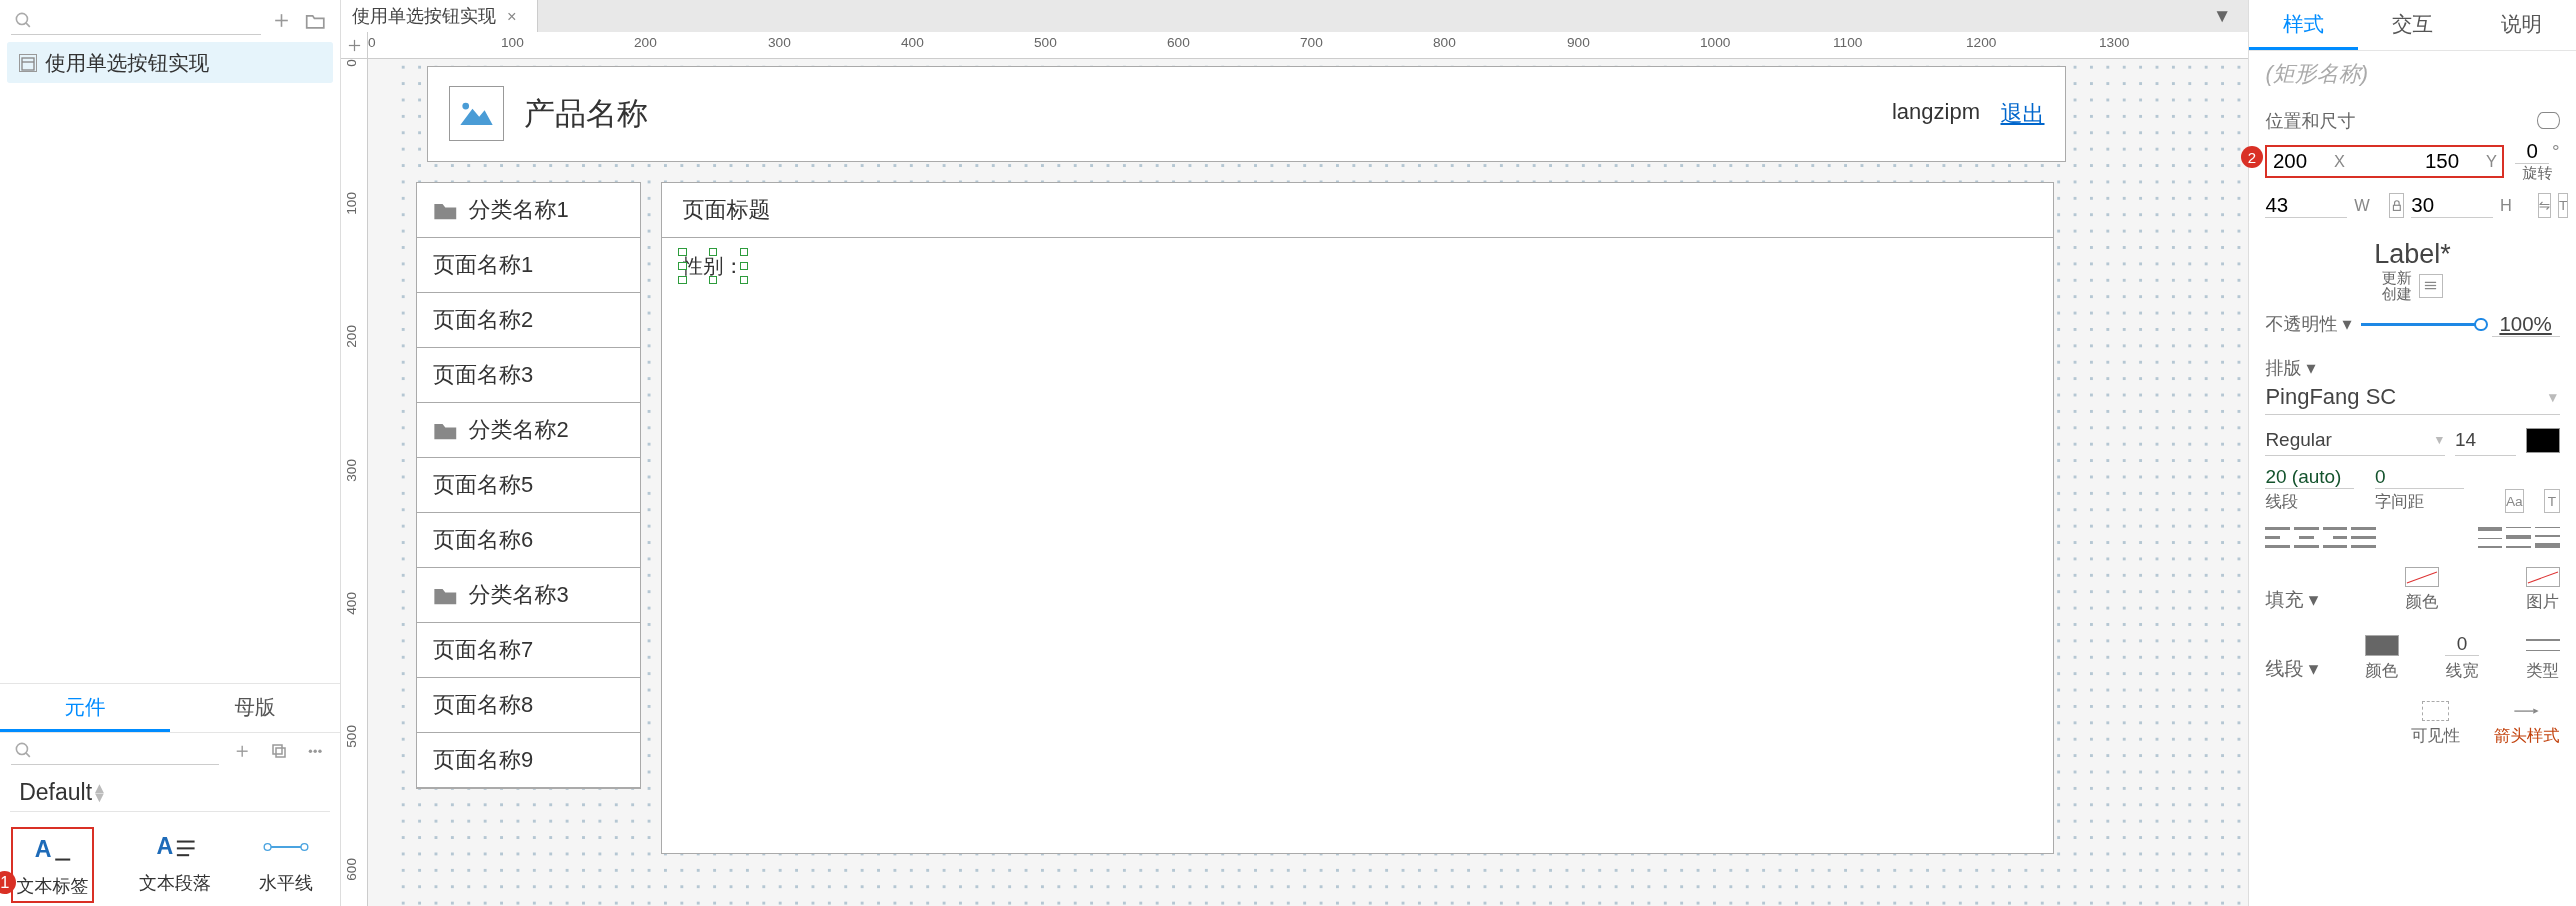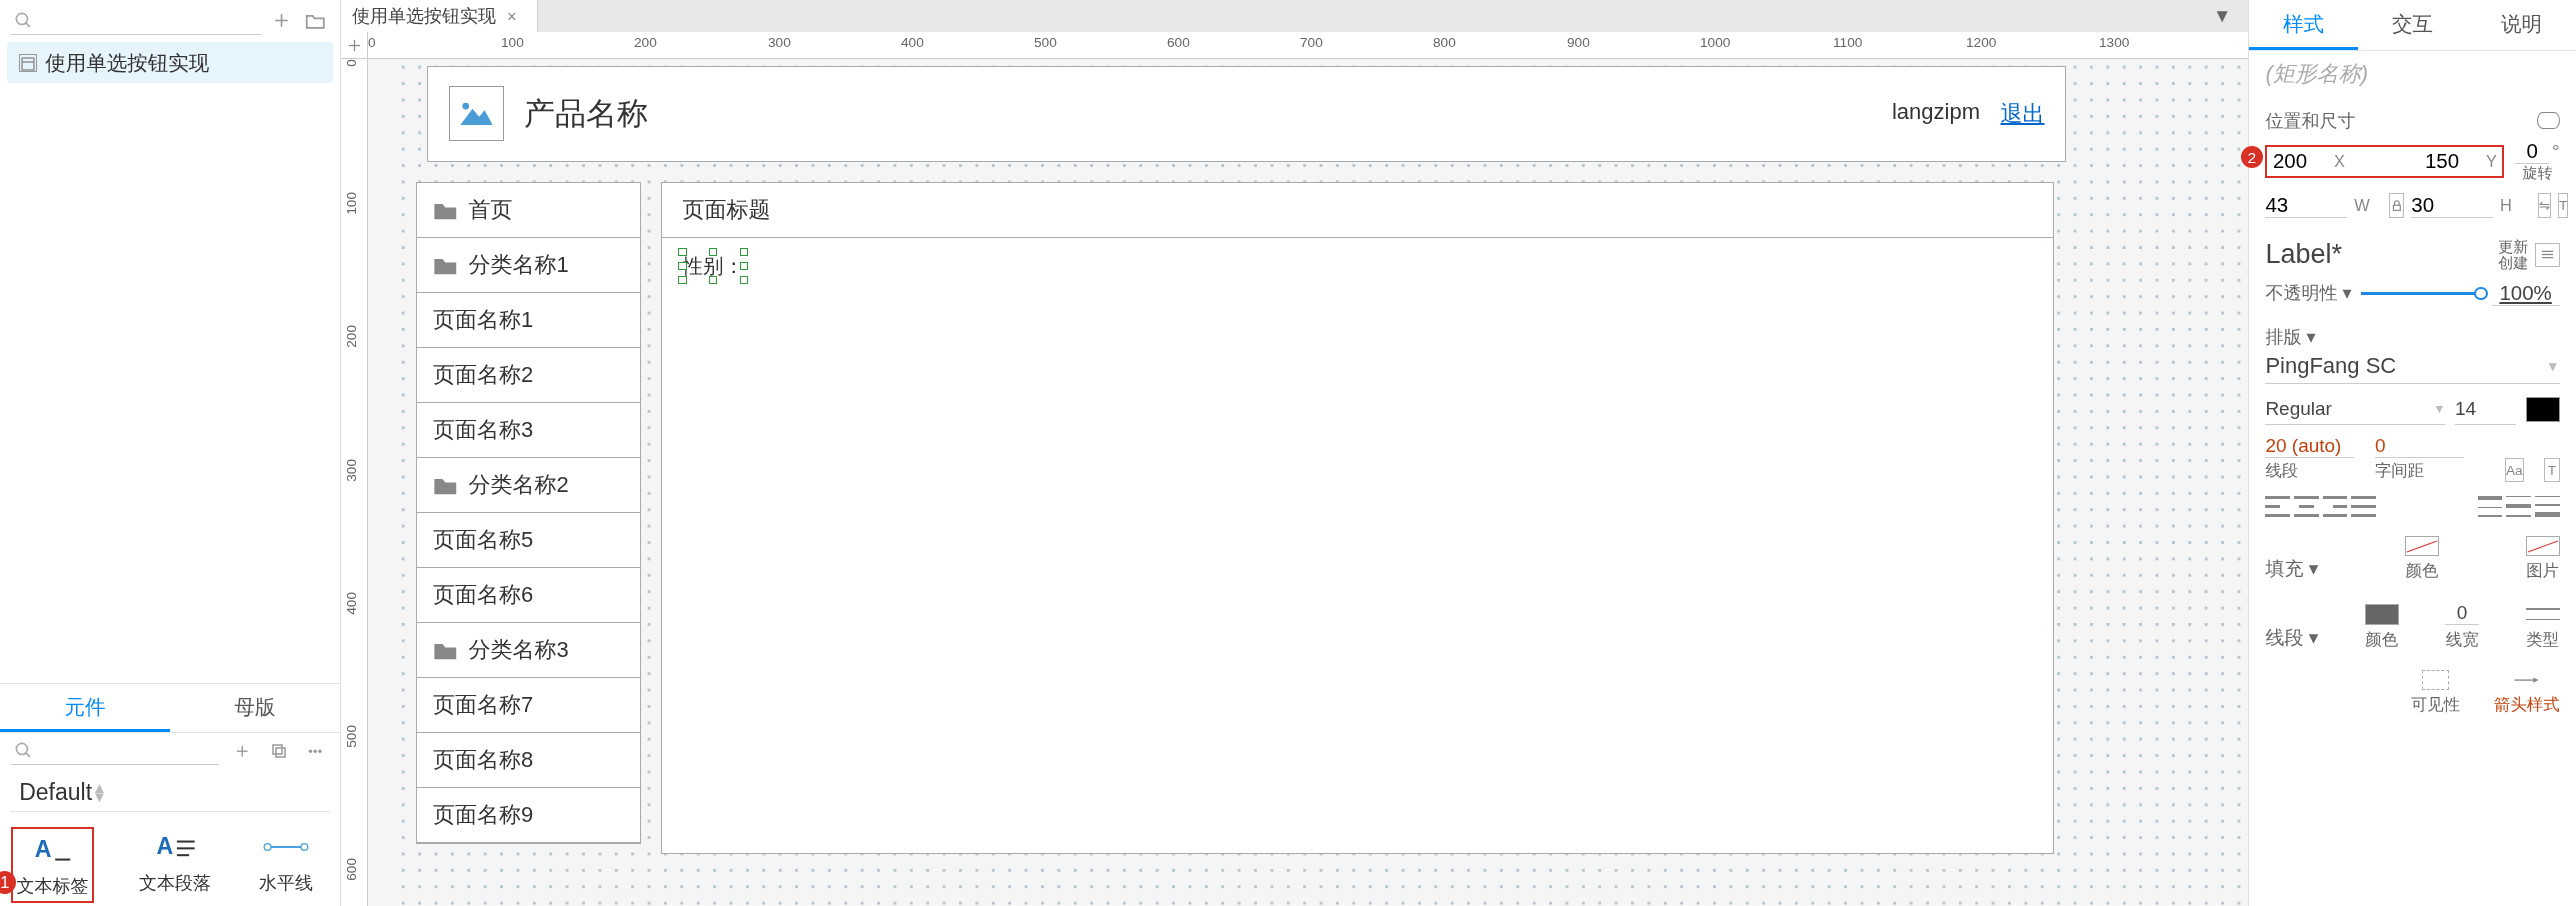--- a/index.html
+++ b/index.html
@@ -91,39 +91,39 @@
 .rot-box { display:flex; flex-direction:column; align-items:center; margin-left:5.5px;}
 .rot-box input { border:none; border-bottom:0.7px solid #ccc; width:34px; font-size:20.5px; text-align:center;}
 .rot-box .rl { font-size:15px; color:#666;}
 .badge2 { position:absolute; left:-24.6px; top:6.8px; width:22px;height:22px;border-radius:50%;background:#d93025;color:#fff;font-size:15px;display:flex;align-items:center;justify-content:center;}
 
 .size-row { display:flex; align-items:center; gap:6.8px; margin-top:9.6px;}
 .size-row input { border:none; border-bottom:0.7px solid #ccc; width:82px; font-size:20.5px;}
 .size-row .lbl { color:#888; font-size:16.4px; margin-right:12.3px;}
 .mini-ic { width:24.6px;height:24.6px; border:0.7px solid #bbb; color:#888; display:flex;align-items:center;justify-content:center; font-size:13.7px;}
 
-.label-row { display:flex; align-items:center; justify-content:space-between; padding:9.6px 16.4px;}
+.label-row { display:flex; align-items:center; justify-content:space-between; padding:9.6px 16.4px;flex-direction:column;}
 .label-row .lbig { font-size:27px;}
 .label-row .upd { font-size:15px; color:#666; text-align:right; line-height:16.4px;}
 
 .opacity-row { display:flex; align-items:center; gap:9.6px; padding:0 16.4px 9.6px;}
 .opacity-row .track { flex:1; height:2.7px; background:linear-gradient(to right,#1e88e5,#1e88e5); position:relative;}
 .opacity-row .knob { position:absolute; right:-5.5px; top:-5.5px; width:13.7px; height:13.7px; border-radius:50%; background:#fff; border:2px solid #1e88e5;}
 .opacity-row .val { border-bottom:0.7px solid #ccc; width:68px; text-align:center; font-size:20.5px;text-decoration:underline;}
 
 .typo-sec { padding:9.6px 16.4px;}
 .font-row { border-bottom:0.7px solid #ccc; padding:4.1px 0; font-size:22px; display:flex; justify-content:space-between; align-items:center;}
 .inline-row {display:flex; gap:9.6px; align-items:center; margin-top:9.6px;}
 .inline-row .sel { flex:1; border-bottom:0.7px solid #ccc; padding:4.1px 0; display:flex; justify-content:space-between; align-items:center;}
 .inline-row .num { width:61px; border-bottom:0.7px solid #ccc; padding:4.1px 0; }
 .swatch { width:34px; height:24.6px; background:#000; border:0.7px solid #999;}
 
 .spacing-row { display:flex; gap:20.5px; margin-top:9.6px; align-items:flex-end;}
 .spacing-row .col { display:flex; flex-direction:column; align-items:flex-start;}
-.spacing-row input { border:none; border-bottom:0.7px solid #ccc; width:89px; font-size:19px; color:#c2410c;}
+.spacing-row input { border:none; border-bottom:0.7px solid #ccc; width:89px; font-size:19px; color:#14532d;}
 .spacing-row .cl { font-size:16.4px; color:#666; margin-top:2.7px;}
 
 .align-row { display:flex; gap:6.8px; margin-top:13.7px; align-items:center;}
 .align-row .grp { display:flex; gap:4.1px;}
 .align-btn { width:24.6px; height:20.5px; display:flex; flex-direction:column; justify-content:space-between;}
 .align-btn span{height:2.7px;background:#888;display:block;}
 .align-row .spacer { flex:1;}
 
 .fill-row { padding: 9.6px 16.4px; display:flex; justify-content:space-between; align-items:flex-end; gap:8.2px;}
 .fill-row .lab { font-size:19px; color:#666;}
@@ -304,26 +304,20 @@
               </svg>
           </div>
           <div class="title">产品名称</div>
           <div class="right">
             <span>langzipm</span>
             <span class="logout">退出</span>
           </div>
         </div>
 
         <div class="sidebar-nav" id="nav">
-            <div class="cat">
-              <svg class="fold-ic" viewBox="0 0 36 30">
-                <path d="M2 6h12l4 5h16v17H2z" fill="#888"></path>
-              </svg>
-              <span>首页</span>
-            </div>
             <div class="cat">
               <svg class="fold-ic" viewBox="0 0 36 30">
                 <path d="M2 6h12l4 5h16v17H2z" fill="#888"></path>
               </svg>
               <span>分类名称1</span>
             </div>
             <div class="pg">页面名称1</div>
             <div class="pg">页面名称2</div>
             <div class="pg">页面名称3</div>
             <div class="cat">

